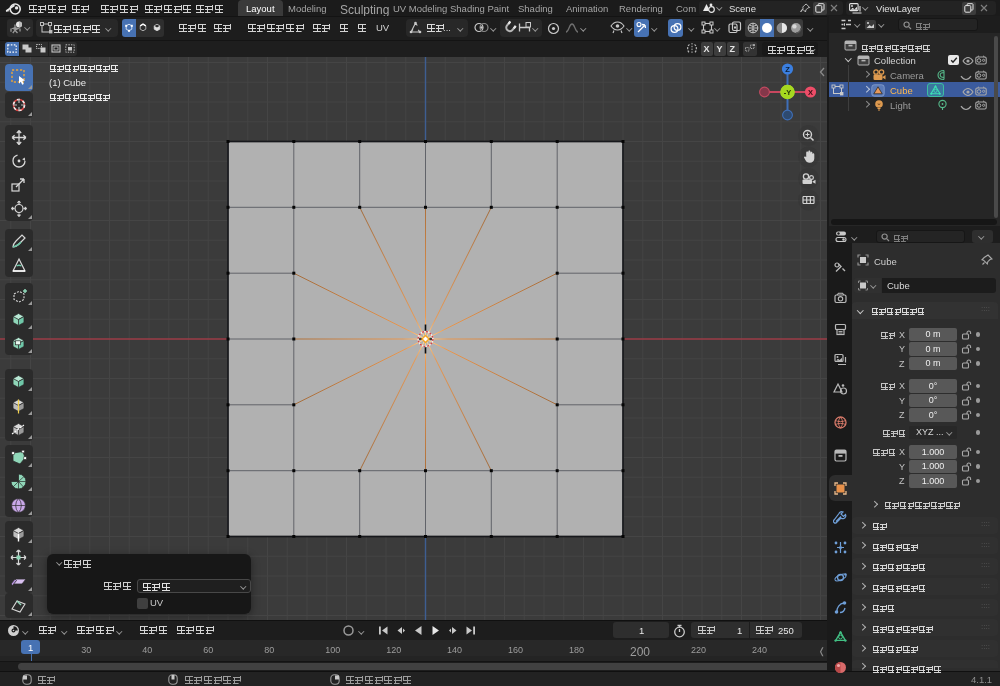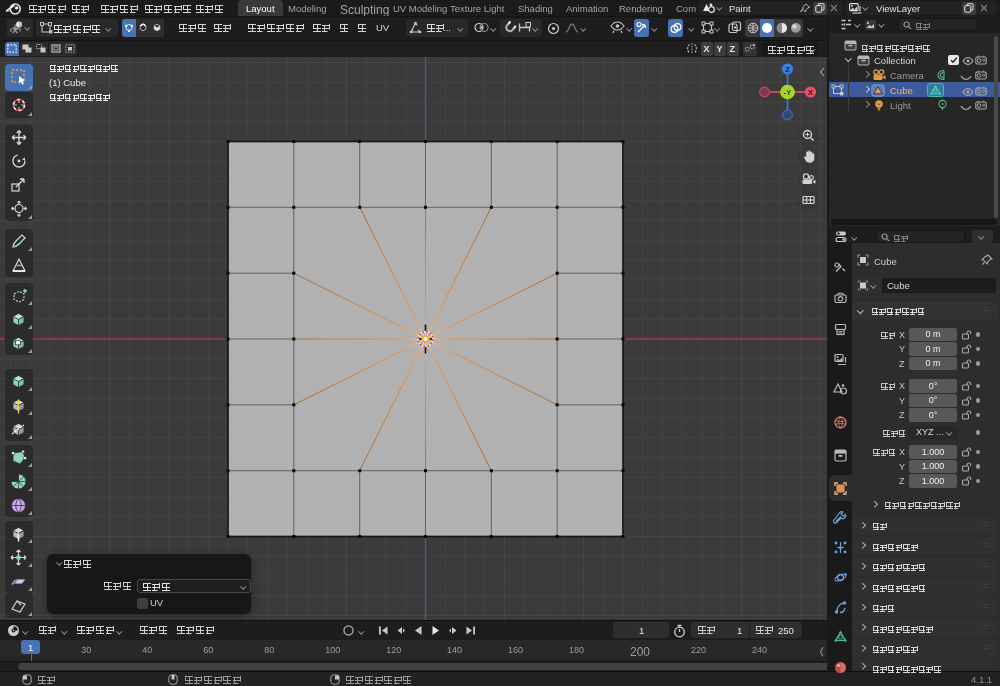--- a/index.html
+++ b/index.html
@@ -33,33 +33,33 @@
 <div class="abs nw" style="left:28px;top:4px;color:#d4d4d4"><span class="j"></span><span class="j"></span><span class="j"></span><span class="j"></span></div>
 <div class="abs nw" style="left:71px;top:4px;color:#d4d4d4"><span class="j"></span><span class="j"></span></div>
 <div class="abs nw" style="left:100px;top:4px;color:#d4d4d4"><span class="j"></span><span class="j"></span><span class="j"></span><span class="j"></span></div>
 <div class="abs nw" style="left:144px;top:4px;color:#d4d4d4"><span class="j"></span><span class="j"></span><span class="j"></span><span class="j"></span><span class="j"></span></div>
 <div class="abs nw" style="left:195px;top:4px;color:#d4d4d4"><span class="j"></span><span class="j"></span><span class="j"></span></div>
 <div class="abs" style="left:238px;top:0px;width:45px;height:16px;background:#3a3a3a;border-radius:4px 4px 0 0;"></div>
 <div class="abs nw" style="left:246px;top:3px;color:#ffffff;font-size:9.5px;font-weight:normal">Layout</div>
 <div class="abs nw" style="left:288px;top:3px;color:#a5a5a5;font-size:9.5px;font-weight:normal">Modeling</div>
 <div class="abs nw" style="left:340px;top:3px;color:#a5a5a5;font-size:12px;font-weight:normal">Sculpting</div>
 <div class="abs nw" style="left:393px;top:3px;color:#a5a5a5;font-size:9.5px;font-weight:normal">UV Modeling</div>
-<div class="abs nw" style="left:450px;top:3px;color:#a5a5a5;font-size:9.5px;font-weight:normal">Texture Light</div>
+<div class="abs nw" style="left:450px;top:3px;color:#a5a5a5;font-size:9.5px;font-weight:normal">Shading Paint</div>
 <div class="abs nw" style="left:518px;top:3px;color:#a5a5a5;font-size:9.5px;font-weight:normal">Shading</div>
 <div class="abs nw" style="left:566px;top:3px;color:#a5a5a5;font-size:9.5px;font-weight:normal">Animation</div>
 <div class="abs nw" style="left:619px;top:3px;color:#a5a5a5;font-size:9.5px;font-weight:normal">Rendering</div>
 <div class="abs nw" style="left:676px;top:3px;color:#a5a5a5;font-size:9.5px;font-weight:normal">Com</div>
 <div class="abs" style="left:699px;top:1px;width:144px;height:14px;background:#232323;border-radius:3px;"></div>
 <svg class="abs" style="left:702px;top:3px" width="14" height="10" viewBox="0 0 14 10">
 <path d="M4.5 1L8 8H1z" fill="#e8e8e8"></path>
       <circle cx="9.5" cy="6.5" r="2.8" fill="#1d1d1d" stroke="#e8e8e8" stroke-width="1.2"></circle>
       <circle cx="9" cy="2" r="1.4" fill="#e8e8e8"></circle>
     </svg>
 <div class="abs chev" style="left:717px;top:5px"></div>
-<div class="abs nw" style="left:729px;top:3px;color:#e0e0e0;font-size:9.5px;font-weight:normal">Paint</div>
+<div class="abs nw" style="left:729px;top:3px;color:#e0e0e0;font-size:9.5px;font-weight:normal">Scene</div>
 <svg class="abs" style="left:800px;top:3px" width="11" height="11" viewBox="0 0 11 11">
       <path d="M6.2 1l3.5 3.5-1.8.4-2 2L5.5 9 2.7 6.2 1 8.9 0.6 8.5 3.4 5 2.6 4.2l2-2z" fill="none" stroke="#b9b9b9" stroke-width="1"></path>
     </svg>
 <div class="abs" style="left:813px;top:1.5px;width:14px;height:13px;background:#3c3c3c;border-radius:2px;"></div>
     <svg class="abs" style="left:815px;top:3.0px" width="10" height="10" viewBox="0 0 10 10">
       <rect x="0.8" y="2.6" width="6" height="6.6" rx="1" fill="none" stroke="#e6e6e6" stroke-width="1"></rect>
       <path d="M3.2 2.6V1.2c0-.3.2-.5.5-.5h4.6c.3 0 .7.3.7.7v5c0 .3-.2.6-.5.6H7" fill="none" stroke="#e6e6e6" stroke-width="1"></path>
     </svg>
 <svg class="abs" style="left:830px;top:4px" width="8" height="8" viewBox="0 0 8 8">
       <path d="M1 1l6 6M7 1L1 7" stroke="#7e7e7e" stroke-width="1.2"></path>

